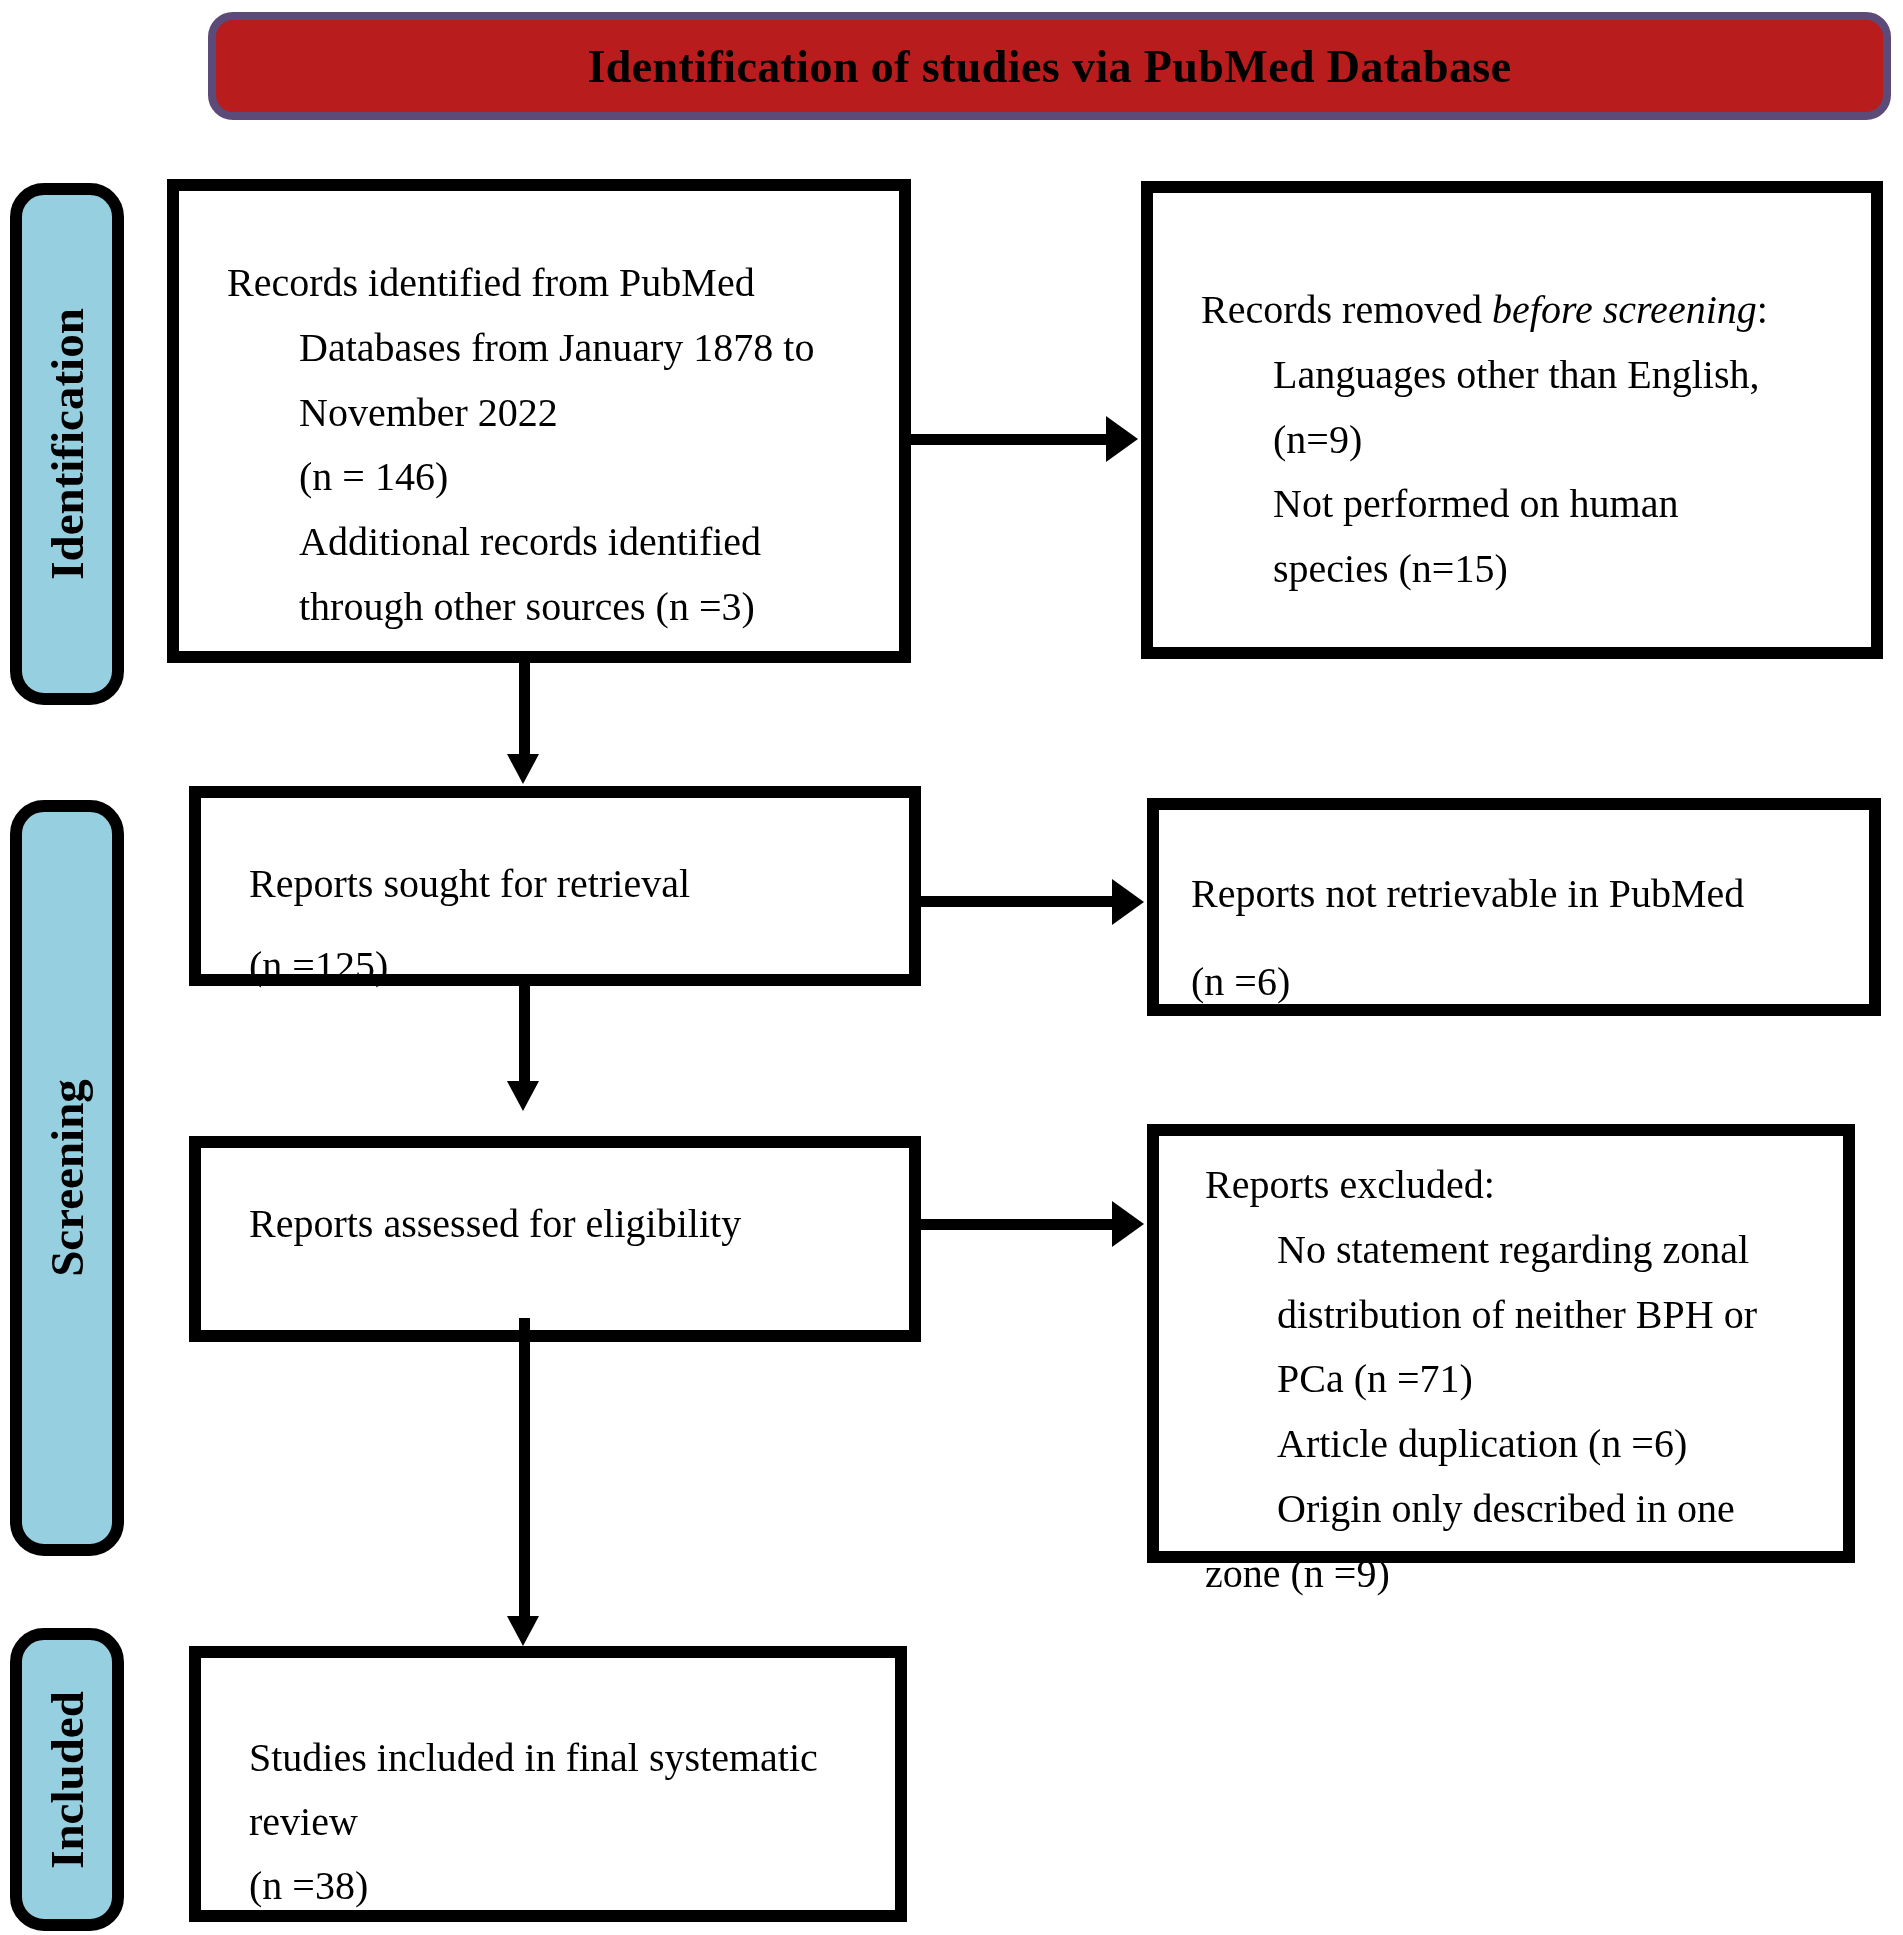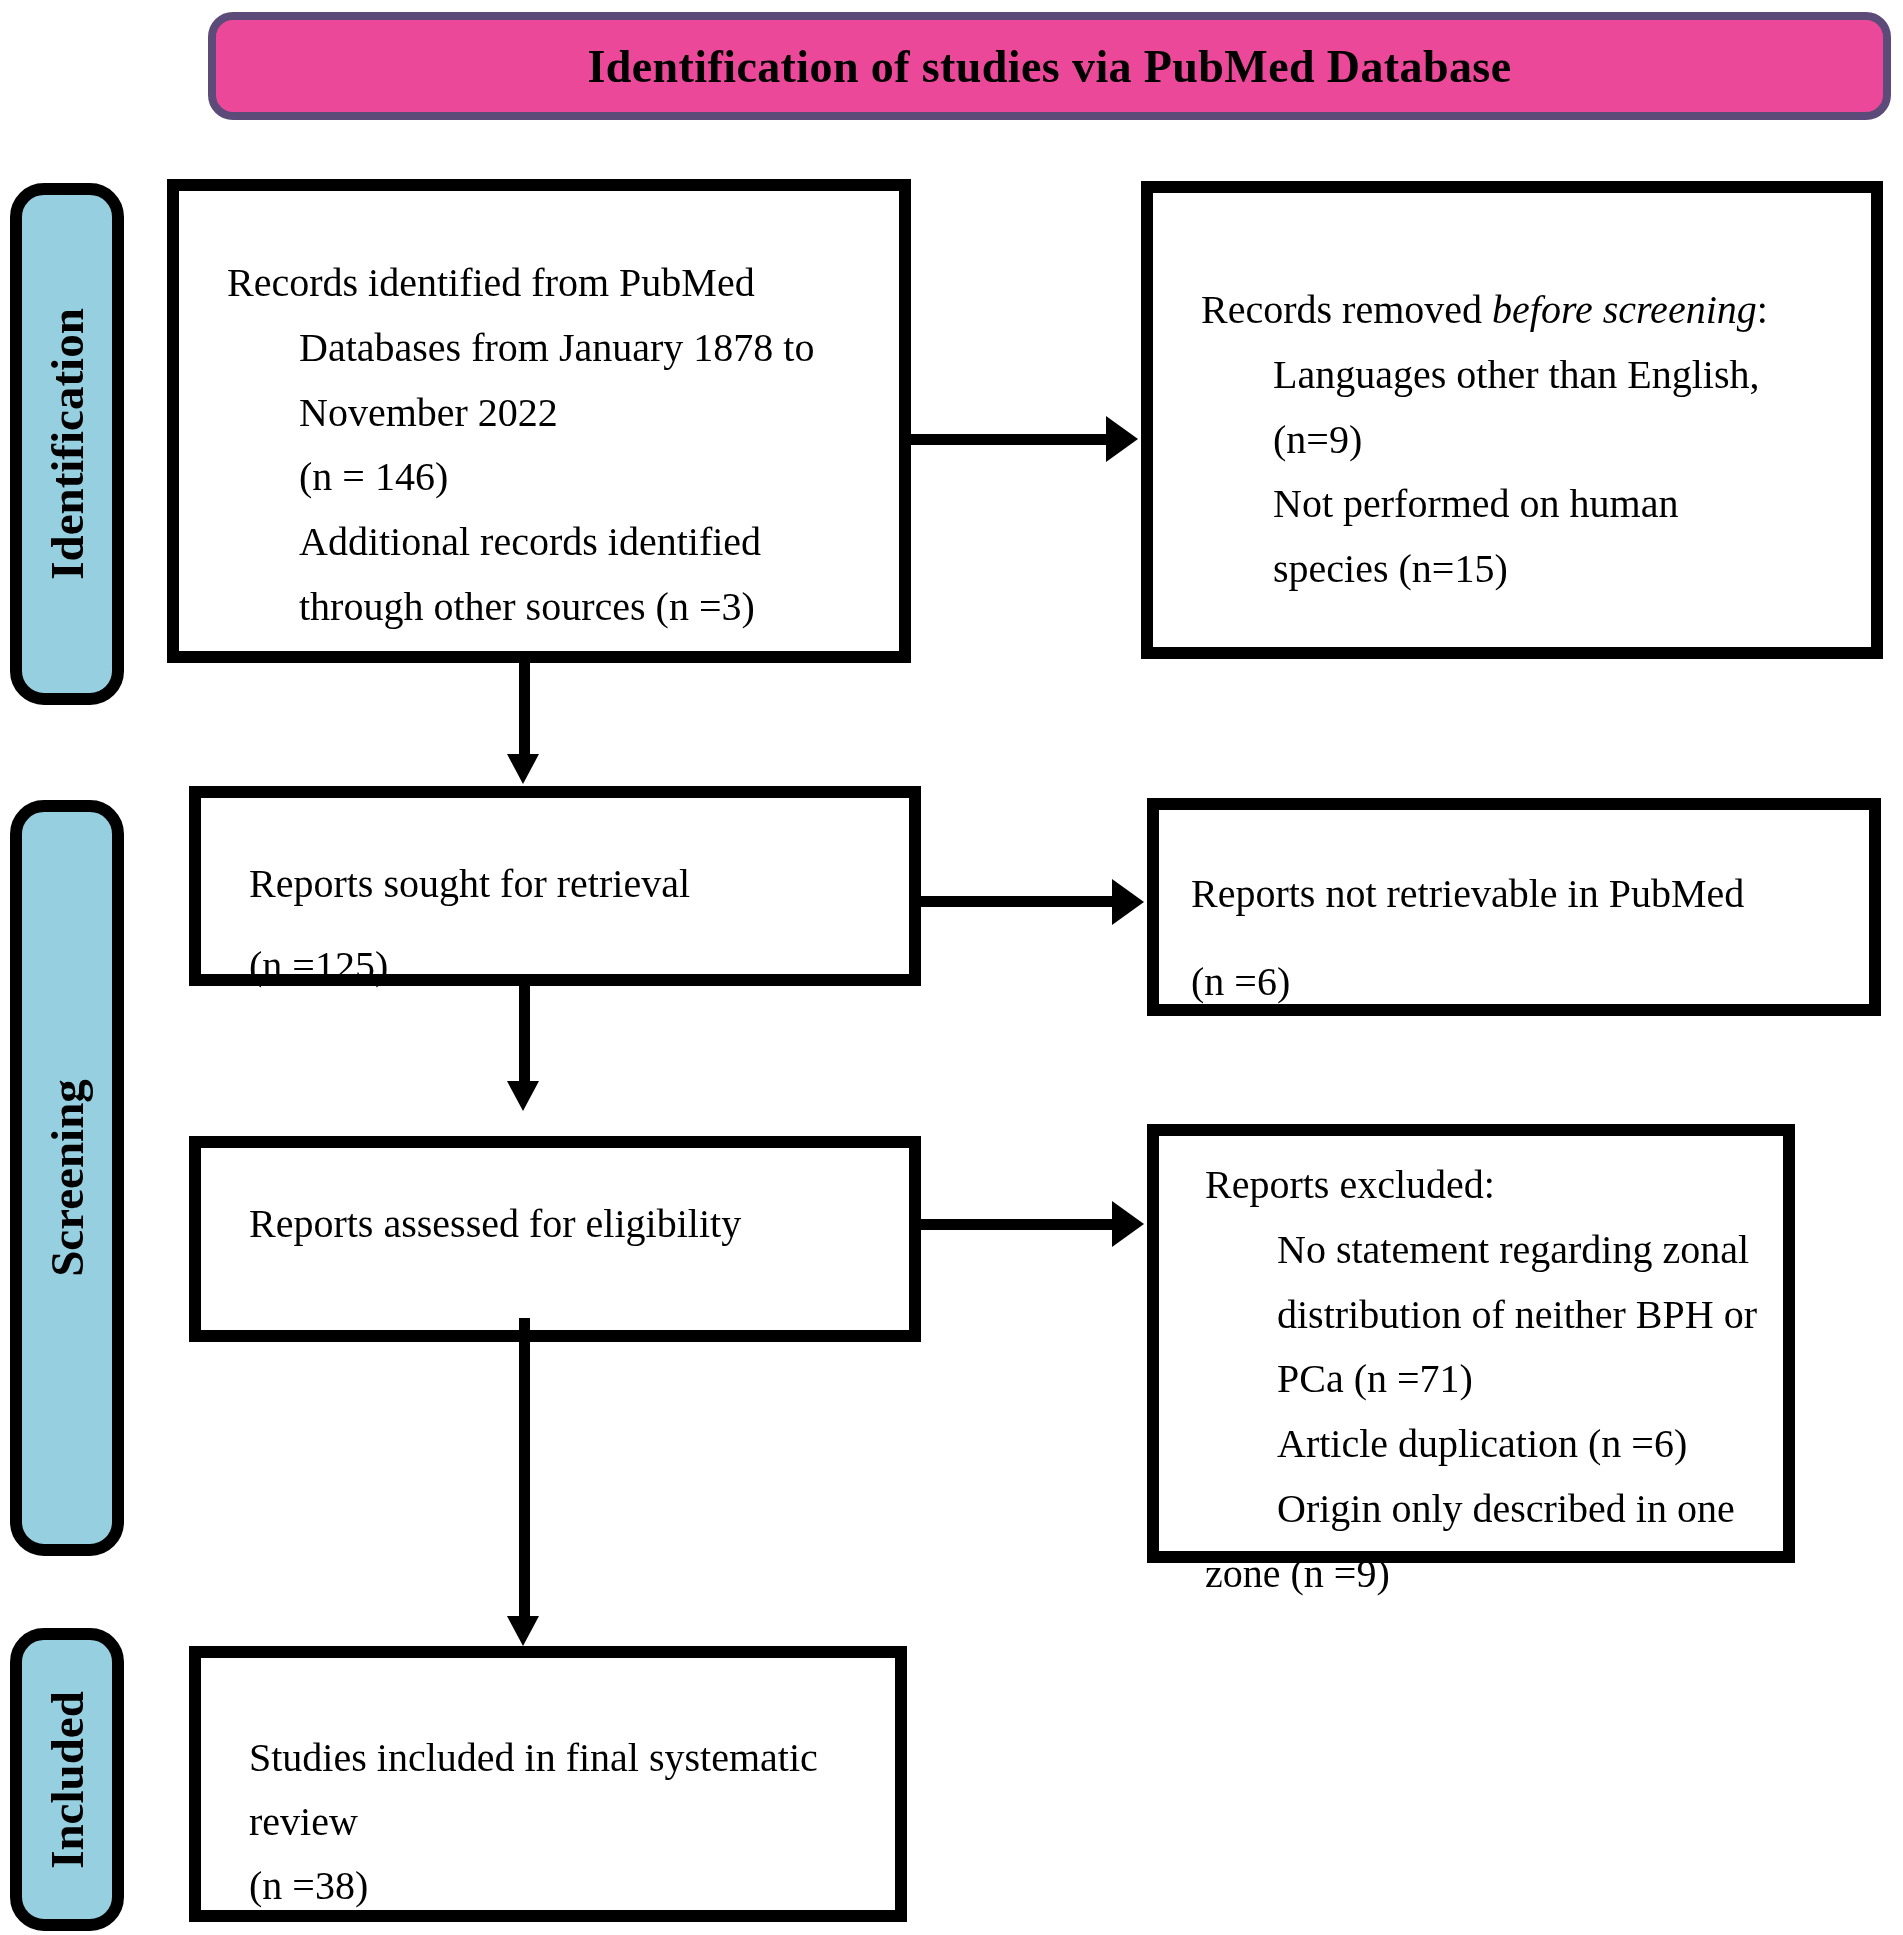--- a/index.html
+++ b/index.html
@@ -7,21 +7,21 @@
     position:relative;
     width:1904px;height:1936px;
     background:#ffffff;
     font-family:"Liberation Serif", serif;
     color:#000;
     overflow:hidden;
   }
   
   .title-bar{
     position:absolute;left:208px;top:12px;width:1683px;height:108px;
-    background:#ec4899;
+    background:#b91c1c;
     border:8.9px solid #5C4A78;
     border-radius:25px;
     box-sizing:border-box;
     display:flex;align-items:center;justify-content:center;
   }
   .title-bar .title-text{
     font-size:46px;font-weight:bold;letter-spacing:0.4px;
   }
   
   .stage{
@@ -49,21 +49,21 @@
     box-sizing:border-box;
     font-size:40px;
   }
   .box .line{white-space:nowrap;}
   .indent{margin-left:72px;}
   .box-identified{left:167px;top:179px;width:744px;height:484px;padding:60px 12px 0 48px;line-height:1.62;}
   .box-removed{left:1141px;top:181px;width:742px;height:478px;padding:85px 12px 0 48px;line-height:1.62;}
   .box-sought{left:189px;top:786px;width:732px;height:200px;padding:45px 28px 0 48px;line-height:2.05;}
   .box-notretrievable{left:1147px;top:798px;width:734px;height:218px;padding:40px 12px 0 32px;line-height:2.2;}
   .box-assessed{left:189px;top:1112px;width:732px;height:206px;padding:35px 0 0 48px;line-height:2.05;margin-top:24px;}
-  .box-excluded{left:1147px;top:1124px;width:648px;height:439px;padding:17px 20px 0 46px;line-height:1.62;}
+  .box-excluded{left:1147px;top:1124px;width:708px;height:439px;padding:17px 20px 0 46px;line-height:1.62;}
   .box-included{left:189px;top:1646px;width:718px;height:276px;padding:68px 12px 0 48px;line-height:1.6;}
   
   .shaft{position:absolute;background:#000;}
   .head-right{
     position:absolute;width:0;height:0;
     border-left:32px solid #000;
     border-top:23.4px solid transparent;
     border-bottom:23.4px solid transparent;
   }
   .head-down{

